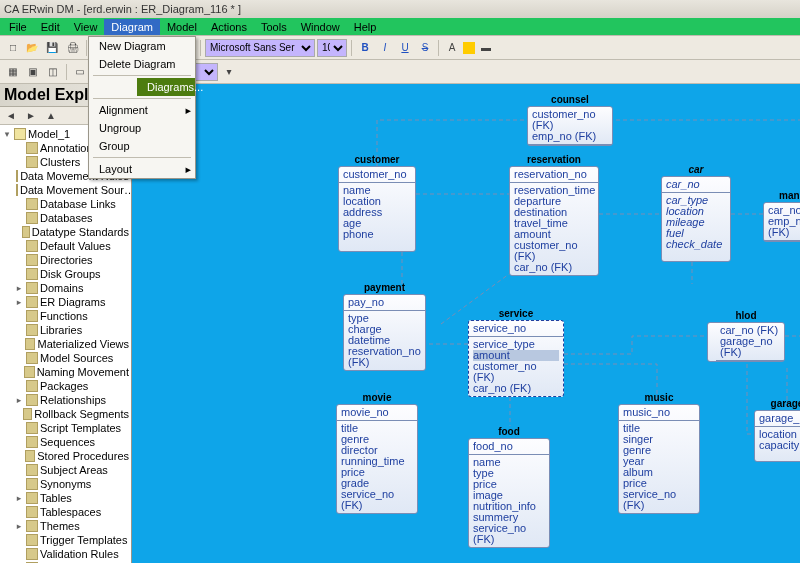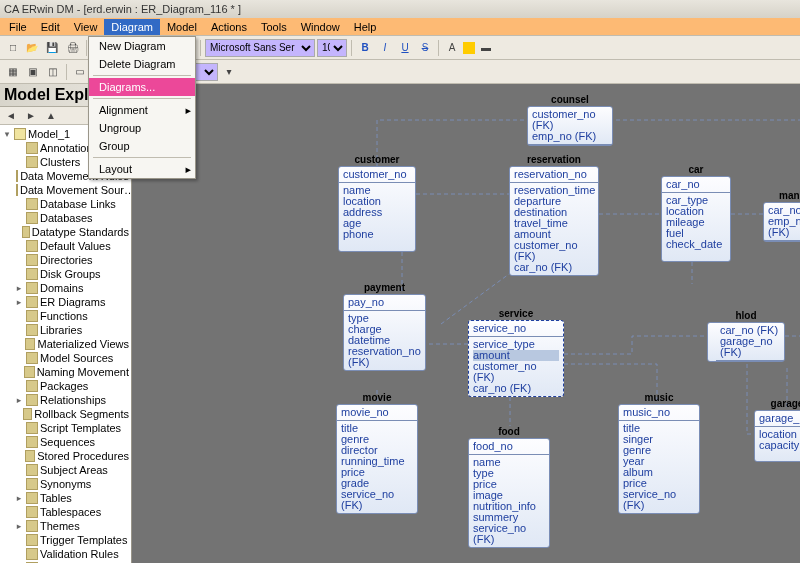--- a/index.html
+++ b/index.html
@@ -1,41 +1,41 @@
 <!DOCTYPE html>
 <html><head>
 <meta charset="utf-8">
 <style>
 * { margin:0; padding:0; box-sizing:border-box; font-family:Tahoma,Arial,sans-serif; font-size:11px; }
 body { width:800px; height:563px; background:#d4d0c8; overflow:hidden; position:relative; }
 .titlebar { height:18px; background:linear-gradient(to bottom,#e8e5dd,#d6d2c8); display:flex; align-items:center; padding:0 4px; color:#333; }
 .titlebar .title { flex:1; font-size:11px; }
-.menubar { height:18px; background:#fdba74; display:flex; align-items:center; padding:0 2px; border-bottom:1px solid #c0bcb0; }
+.menubar { height:18px; background:#22c55e; display:flex; align-items:center; padding:0 2px; border-bottom:1px solid #c0bcb0; }
 .menubar .mi { padding:2px 7px; cursor:pointer; }
 .menubar .mi.open { background:#316ac5; color:#fff; }
 .toolbar { height:24px; background:#eeeae1; display:flex; align-items:center; padding:0 4px; border-bottom:1px solid #c0bcb0; gap:2px; }
 .tbtn { width:18px; height:18px; display:flex; align-items:center; justify-content:center; font-size:10px; color:#444; }
 .tsep { width:1px; height:16px; background:#c0bcb0; margin:0 2px; }
 .tsel { height:18px; border:1px solid #aaa; background:#c4b5fd; font-size:10px; padding:0 0; }
 .dropdown { position:absolute; top:36px; left:88px; width:108px; background:#f7f6f2; border:1px solid #9a968a; box-shadow:2px 2px 3px rgba(0,0,0,.3); z-index:100; }
 .dropdown .di { padding:3px 18px 3px 10px; cursor:pointer; position:relative; }
-.dropdown .di.sel { background:#ec4899; color:#fff; }
+.dropdown .di.sel { background:#4d7c0f; color:#fff;margin-left:48px; }
 .dropdown .di.sub::after { content:"▸"; position:absolute; right:4px; }
 .dropdown .dsep { height:1px; background:#c0bcb0; margin:2px 4px; }
 .main { display:flex; height:calc(100% - 84px); }
 .sidebar { width:132px; background:#eeeae1; border-right:1px solid #9a968a; display:flex; flex-direction:column; }
 .side-title { background:linear-gradient(to right,#d8d5cb,#e8e5dd); padding:2px 4px; font-weight:bold; border-bottom:1px solid #b0ac9f; font-size:16px; }
 .side-tools { height:18px; background:#eeeae1; display:flex; align-items:center; padding:0 2px; gap:2px; border-bottom:1px solid #c0bcb0; }
 .tree { flex:1; background:#fff; overflow:auto; padding:2px; }
 .tree .tn { display:flex; align-items:center; padding:1px 0; white-space:nowrap; }
 .tree .tn .exp { width:10px; text-align:center; font-size:9px; color:#666; }
 .tree .tn .ic { width:12px; height:12px; margin:0 2px; background:#d7c98a; border:1px solid #b09f60; font-size:7px; text-align:center; line-height:10px; }
 .tree .tn.root>.ic { background:#f0e4a0; }
 .tree .l1 { padding-left:12px; }
-.canvas { flex:1; background:#737373; position:relative; overflow:hidden; }
+.canvas { flex:1; background:#0ea5e9; position:relative; overflow:hidden; }
 .entity { position:absolute; background:linear-gradient(to bottom,#fdfdff,#e0e8f5); border:1px solid #7a8db5; border-radius:3px; font-size:9px; }
 .entity .en { font-weight:bold; text-align:center; padding:1px 4px; background:transparent; border-bottom:none; font-size:10px; position:absolute; top:-14px; left:0; right:0; }
 .entity .pk { padding:2px 4px; border-bottom:1px solid #7a8db5; color:#2040a0; font-size:9px; }
 .entity .pk div { line-height:11px; }
 .entity .attrs { padding:2px 4px; font-size:9px; color:#2040a0; }
 .entity .attrs div { line-height:11px; }
 .entity .attrs .fk { color:#2040a0; }
 .entity.sel { border:1px dashed #2040a0; }
 .entity.sel .attrs div.hl { background:#b8c8e0; }
 svg.rels { position:absolute; top:0; left:0; width:100%; height:100%; pointer-events:none; }
@@ -333,21 +333,21 @@
         <div class="attrs">
           <div class="">reservation_time</div>
           <div class="">departure</div>
           <div class="">destination</div>
           <div class="">travel_time</div>
           <div class="">amount</div>
           <div class="fk">customer_no (FK)</div>
           <div class="fk">car_no (FK)</div>
         </div>
       </div>
-      <div class="entity" style="left: 529px; top: 92px; width: 70px; min-height: 86px;">
+      <div class="entity" style="left: 529px; top: 92px; width: 70px; min-height: 86px; font-style: italic;">
         <div class="en">car</div>
         <div class="pk">
           <div>car_no</div>
         </div>
         <div class="attrs">
           <div class="">car_type</div>
           <div class="">location</div>
           <div class="">mileage</div>
           <div class="">fuel</div>
           <div class="">check_date</div>

